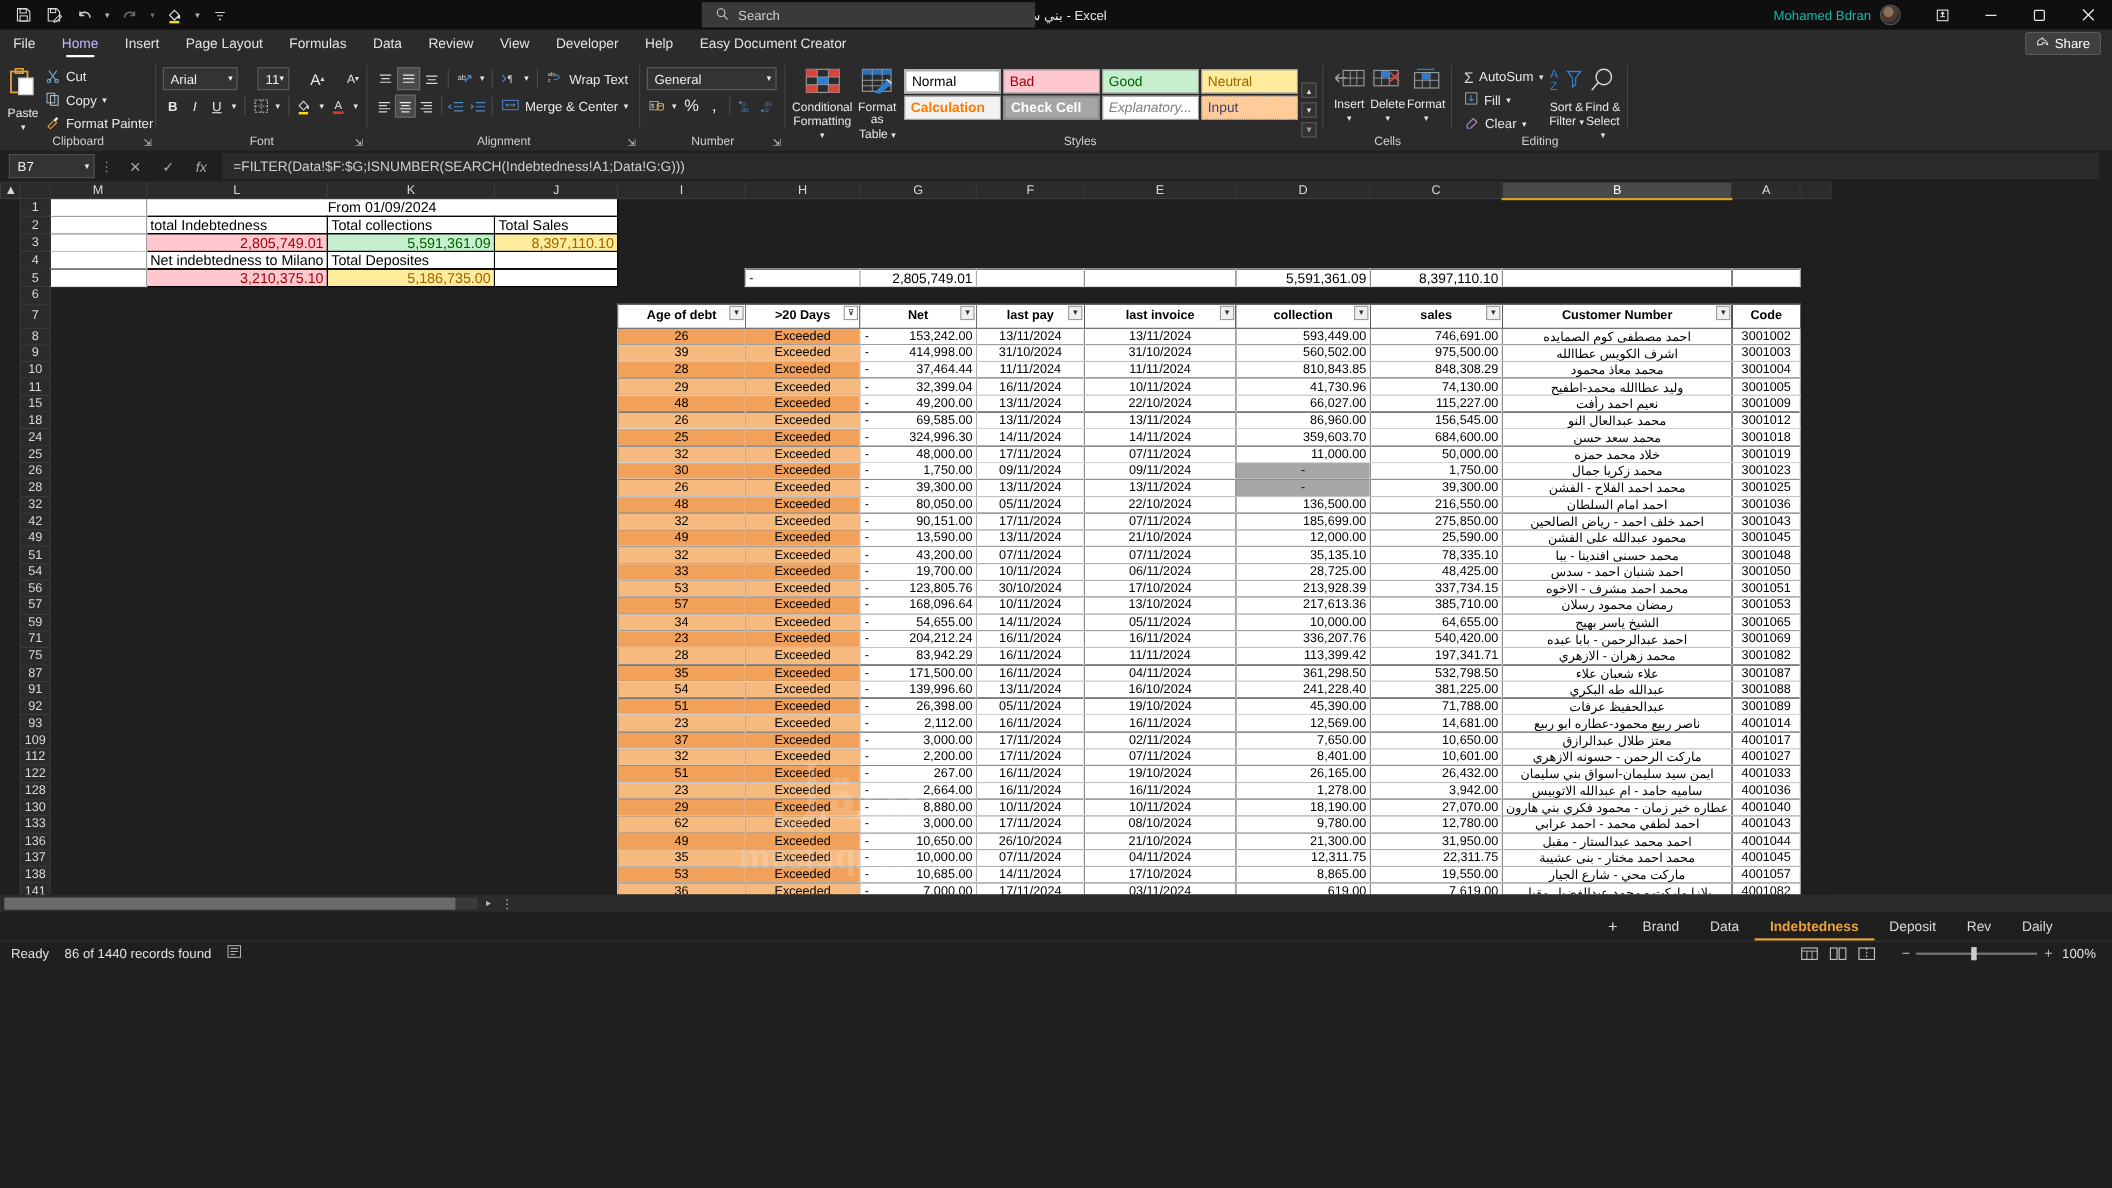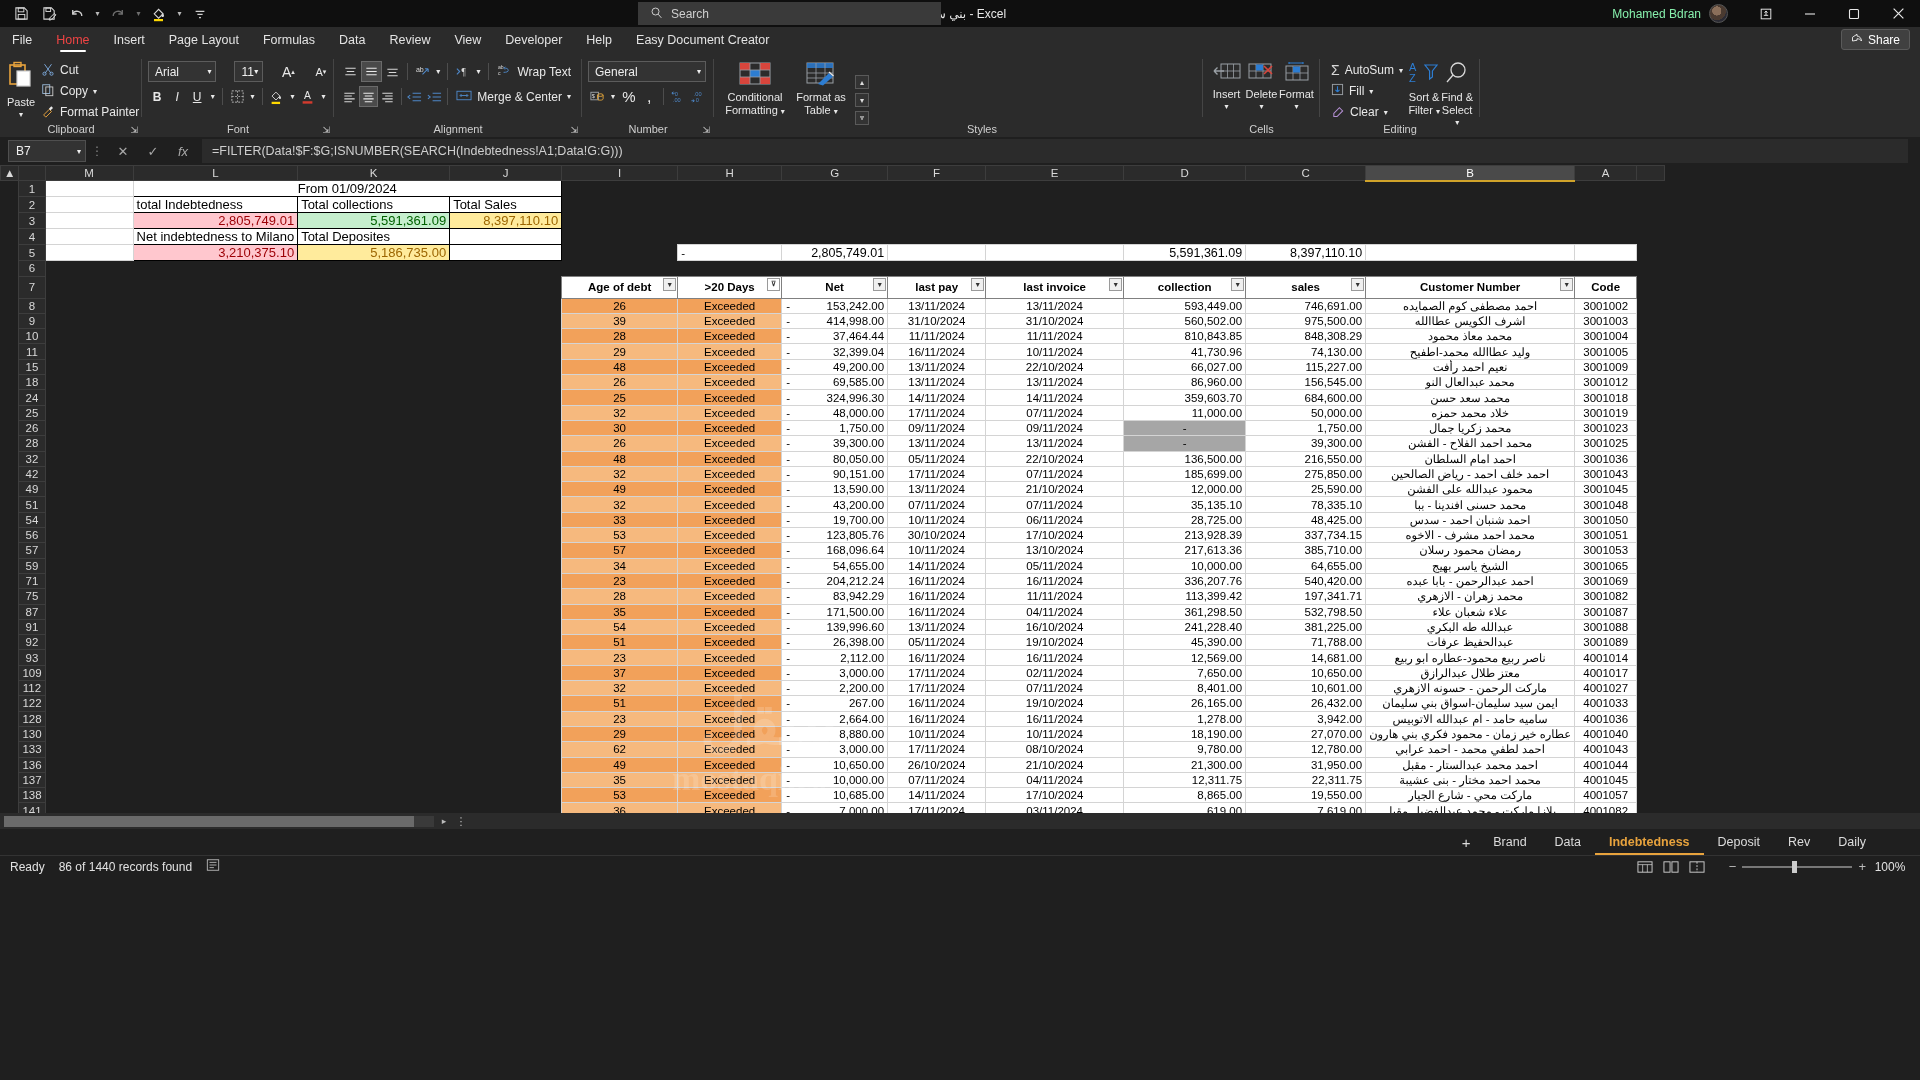--- a/index.html
+++ b/index.html
@@ -15,29 +15,29 @@
   .qbtn{ width:26px; height:22px; display:flex; align-items:center; justify-content:center;
          color:#d0d0d0; border-radius:3px; }
   .qbtn svg{ display:block; }
   .qcaret{ width:11px; height:22px; display:flex; align-items:center; justify-content:center;
            color:#b9b9b9; font-size:8px; }
   .doctitle{ position:absolute; left:0; right:0; text-align:center; font-size:12px; color:#e8e8e8;
              pointer-events:none; }
   .searchbox{ position:absolute; left:638px; top:2px; width:303px; height:23px; background:#3a3a3a;
               display:flex; align-items:center; gap:8px; padding-left:12px; color:#cfcfcf; font-size:12px;}
   .tb-right{ position:absolute; right:0; top:0; height:27px; display:flex; align-items:center; gap:0; }
-  .uname{ font-size:12px; color:#86efac; margin-right:8px; }
+  .uname{ font-size:12px; color:#14b8a6; margin-right:8px; }
   .avatar{ width:19px; height:19px; border-radius:50%;
            background:radial-gradient(circle at 40% 35%, #8b6f5a 0 30%, #4a3a30 31% 60%, #2a2a33 61% 100%);
            border:1px solid #555; margin-right:16px;}
   .winbtn{ width:44px; height:27px; display:flex; align-items:center; justify-content:center; color:#e8e8e8; }
   
   .tabsrow{ height:26px; background:#2b2b2b; display:flex; align-items:flex-end; position:relative; }
   .tab{ padding:0 12px; height:26px; line-height:26px; font-size:12.5px; color:#e3e3e3; }
-  .tab.active{ position:relative; color:#ef4444; }
+  .tab.active{ position:relative; color:#c4b5fd; }
   .tab.active:after{ content:""; position:absolute; left:50%; transform:translateX(-50%); bottom:1px;
                      width:26px; height:2.5px; background:#ffffff; border-radius:2px;}
   .sharebtn{ position:absolute; right:10px; top:2px; height:21px; background:#404040; color:#fff;
              border:1px solid #5a5a5a; border-radius:3px; display:flex; align-items:center; gap:5px;
              padding:0 9px; font-size:12px;}
   
   .ribbon{ height:84px; background:#2b2b2b; display:flex; position:relative; }
   .grp{ position:relative; height:84px; padding:4px 6px 0 6px; display:flex; }
   .grp:after{ content:""; position:absolute; right:0; top:6px; bottom:20px; width:1px; background:#454545;}
   .glabel{ position:absolute; bottom:2px; left:0; right:0; text-align:center; font-size:11px; color:#cfcfcf;}
@@ -506,20 +506,30 @@
           <rect x="2" y="3" width="26" height="20" fill="none" stroke="#9aa0a6" stroke-width="1"></rect>
           <rect x="2" y="3" width="26" height="5" fill="#2d7dd2" opacity="0.85"></rect>
           <path d="M11 3v20M20 3v20M2 13h26M2 18h26" stroke="#9aa0a6" stroke-width="0.8"></path>
           <path d="M13 24 24 13l4 3.5-10 9z" fill="#2d7dd2"></path>
             <path d="M24 12l4.5 4" stroke="#e8e8e8" stroke-width="1.3"></path>
         </svg>
       </span>
       <span class="cap" style="line-height:11px">Format as</span>
       <span class="cap" style="line-height:11px"><span>Table</span> <span style="font-size:8px">▾</span></span>
     </div>
+    <div class="stylegal">
+      <div class="stylecell" style="background:#ffffff;color:#000000;border:2px solid #b0b0b0">Normal</div>
+      <div class="stylecell" style="background:#ffc7ce;color:#9c0006">Bad</div>
+      <div class="stylecell" style="background:#c6efce;color:#006100">Good</div>
+      <div class="stylecell" style="background:#ffeb9c;color:#9c6500">Neutral</div>
+      <div class="stylecell" style="background:#f2f2f2;color:#fa7d00;font-weight:bold">Calculation</div>
+      <div class="stylecell" style="background:#a5a5a5;color:#ffffff;font-weight:bold;border:2px solid #8c8c8c">Check Cell</div>
+      <div class="stylecell" style="background:#ffffff;color:#7f7f7f;font-style:italic">Explanatory...</div>
+      <div class="stylecell" style="background:#ffcc99;color:#3f3f76;border:1px dotted #7f7f7f">Input</div>
+    </div>
     <div class="galscroll">
       <div>▴</div>
       <div>▾</div>
       <div>⩔</div>
     </div>
     <div class="glabel" style="left:auto;right:161px;width:120px">Styles</div>
   </div>
 
   <div class="grp" style="width:117px">
     <div class="bigbtn" style="width:38px">

